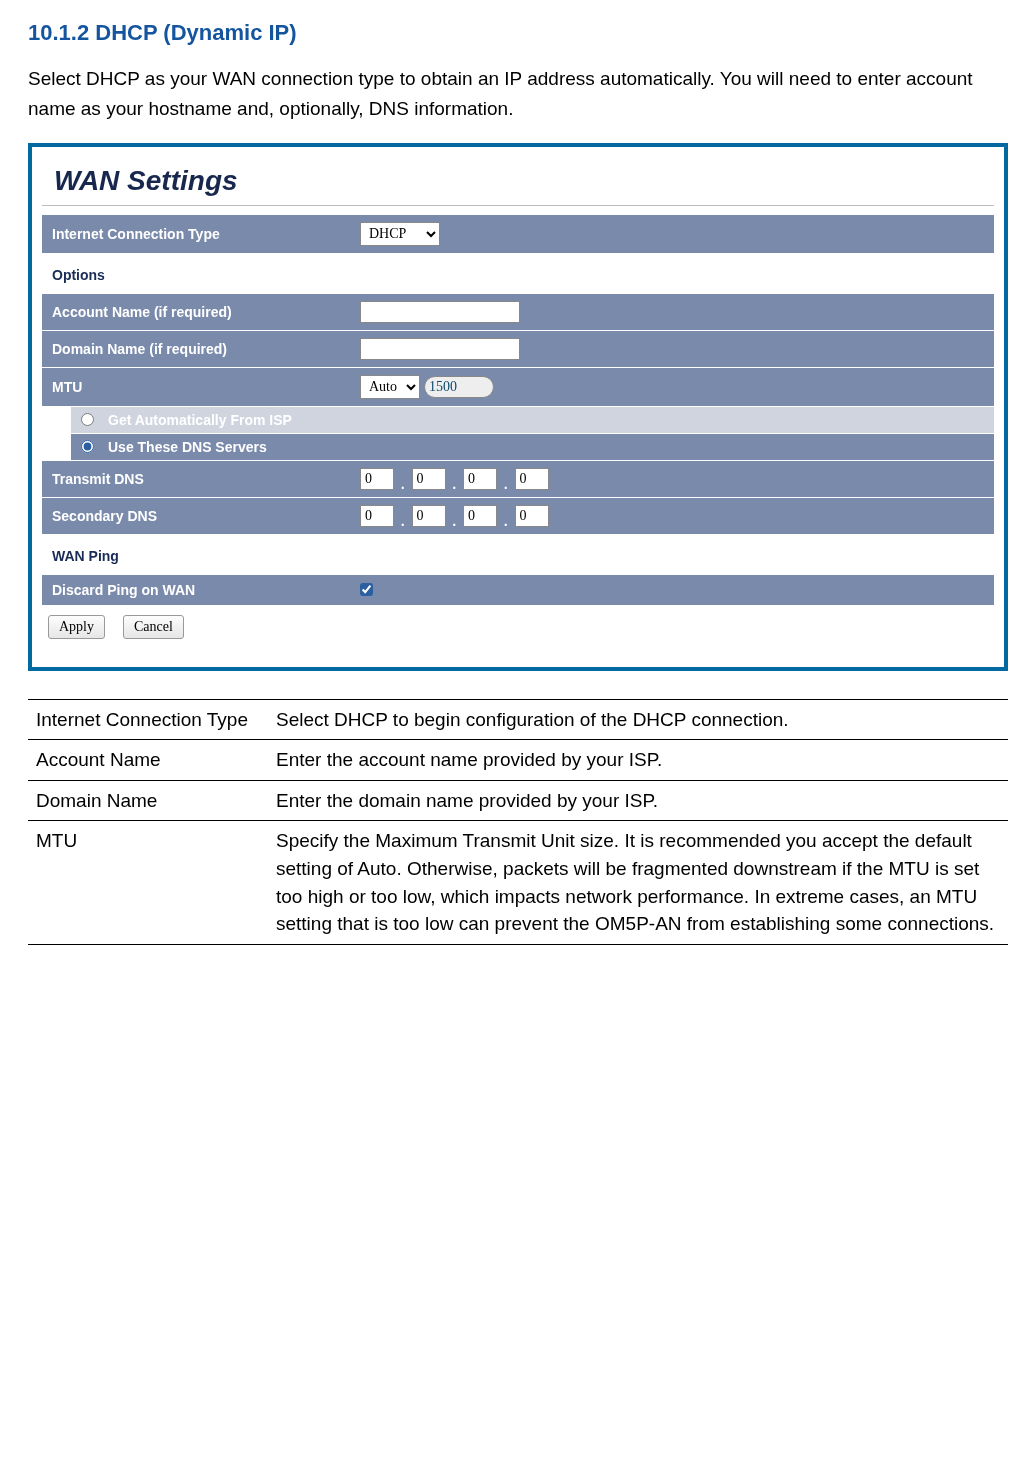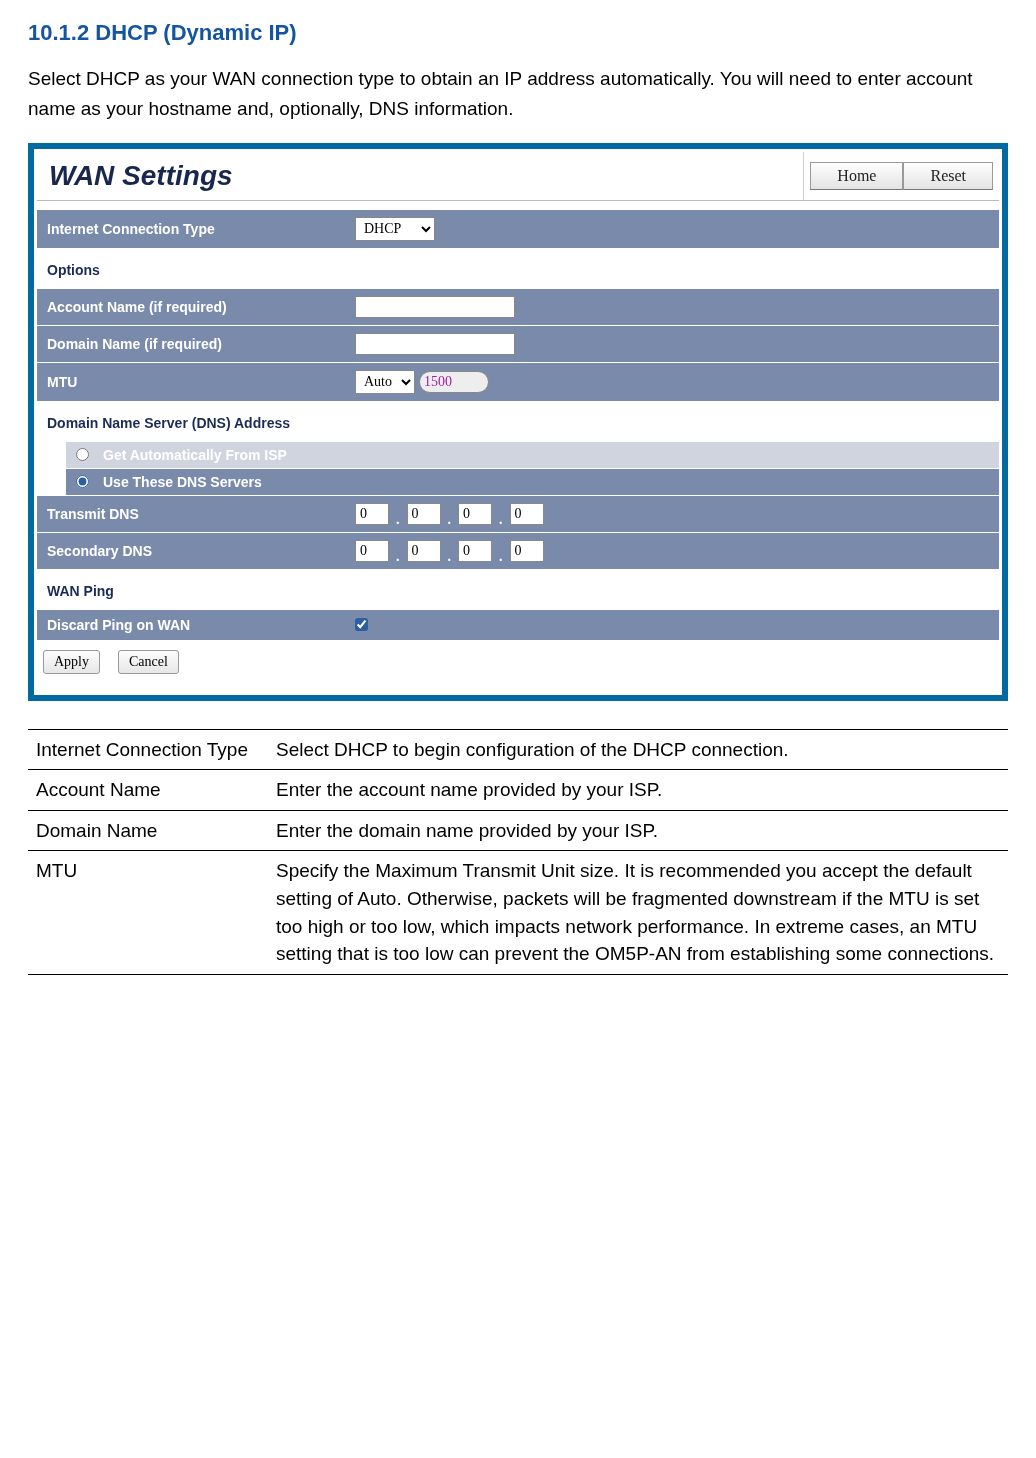--- a/index.html
+++ b/index.html
@@ -1,19 +1,19 @@
 <!DOCTYPE html>
 <html><head>
 <meta charset="utf-8">
 <style>
   * { box-sizing: border-box; margin: 0; padding: 0; }
   body { font-family: Arial, Helvetica, sans-serif; background: #fff; color: #000; padding: 20px 28px; font-size: 16px; }
   .section-number { color: #1555a0; font-size: 22px; margin-bottom: 18px; }
   .intro { font-size: 19px; line-height: 1.6; margin-bottom: 18px;}
-  .panel { border: 6px solid #0369a1; background: #fff; padding: 1px; margin-bottom: 28px; }
+  .panel { border: 4px solid #0369a1; background: #fff; padding: 8px; margin-bottom: 28px; }
   .panel-inner { padding: 2px 2px 10px 2px; }
   .panel-header { display: flex; align-items: stretch; justify-content: space-between; background: #fff; padding: 0; border-bottom: 1px solid #bbb;}
   .panel-title { font-family: Arial, Helvetica, sans-serif; font-style: italic; font-weight: 900; color: #18274e; font-size: 28px; padding: 8px 12px;}
   .header-btns { display: flex; align-items: center; padding: 4px 6px; gap:0; border-left:1px solid #d0d0d0; }
   .hbtn {
     font-family: "Times New Roman", serif;
     font-size: 16px; color: #222;
     padding: 4px 26px;
     background: linear-gradient(#fefefe,#e3e3e3);
     border: 1px solid #999;
@@ -37,21 +37,21 @@
   .control-cell { display: flex; align-items: center; gap: 4px; }
   select.ui-select {
     font-family: "Times New Roman", serif; font-size: 14px;
     background: #fff; border: 1px solid #888; height: 24px;
     padding: 1px 4px;
   }
   input.ui-text {
     font-family: "Times New Roman", serif; font-size: 14px;
     background: #fff; border: 1px solid #888; height: 22px; padding: 1px 4px;
   }
-  input.ui-text.disabled { background: #eee; color: #a21caf; border-radius: 11px; }
+  input.ui-text.disabled { background: #eee; color: #0c4a6e; border-radius: 11px; }
   .ip-cell input.ui-text { width: 34px; text-align: left; }
   .dot { color: #fff; font-weight: bold; position: relative; top: 6px; padding: 0 3px; font-family:"Times New Roman",serif;}
   .radio-row {
     background: #d0d4de;
     color: #fff; font-weight: bold; font-size: 14px;
     padding: 5px 10px;
     display: flex; align-items: center; gap: 8px;
     border-top: 1px solid #fff;
     margin-left: 29px;
   }
@@ -74,24 +74,20 @@
 <body>
 
 <h2 class="section-number">10.1.2 DHCP (Dynamic  IP)</h2>
 
 <p class="intro">Select DHCP as your WAN connection type to obtain an IP address automatically. You will need to enter account name as your hostname and, optionally, DNS information.</p>
 
 <div class="panel">
   <div class="panel-inner">
     <div class="panel-header">
       <div class="panel-title">WAN Settings</div>
-      <div class="header-btns">
-        <button class="hbtn">Home</button>
-        <button class="hbtn">Reset</button>
-      </div>
     </div>
 
     <div class="divider-row"></div>
 
     <div class="darkrow">
       <div class="label-cell">Internet Connection Type</div>
       <div class="control-cell">
         <select class="ui-select" style="width:80px">
           <option>DHCP</option>
         </select>
@@ -117,21 +113,20 @@
     <div class="darkrow">
       <div class="label-cell">MTU</div>
       <div class="control-cell">
         <select class="ui-select" style="width:60px">
           <option>Auto</option>
         </select>
         <input class="ui-text disabled" style="width: 70px;" disabled="" value="1500">
       </div>
     </div>
 
-    <div class="section-label-dark">Domain Name Server (DNS) Address</div>
 
     <div class="radio-row">
       <input type="radio" name="dnsmode" style="">
       <span class="rlabel">Get Automatically From ISP</span>
     </div>
     <div class="radio-row" style="background:#7a8aab">
       <input type="radio" name="dnsmode" checked="" style="">
       <span class="rlabel">Use These DNS Servers</span>
     </div>
 

